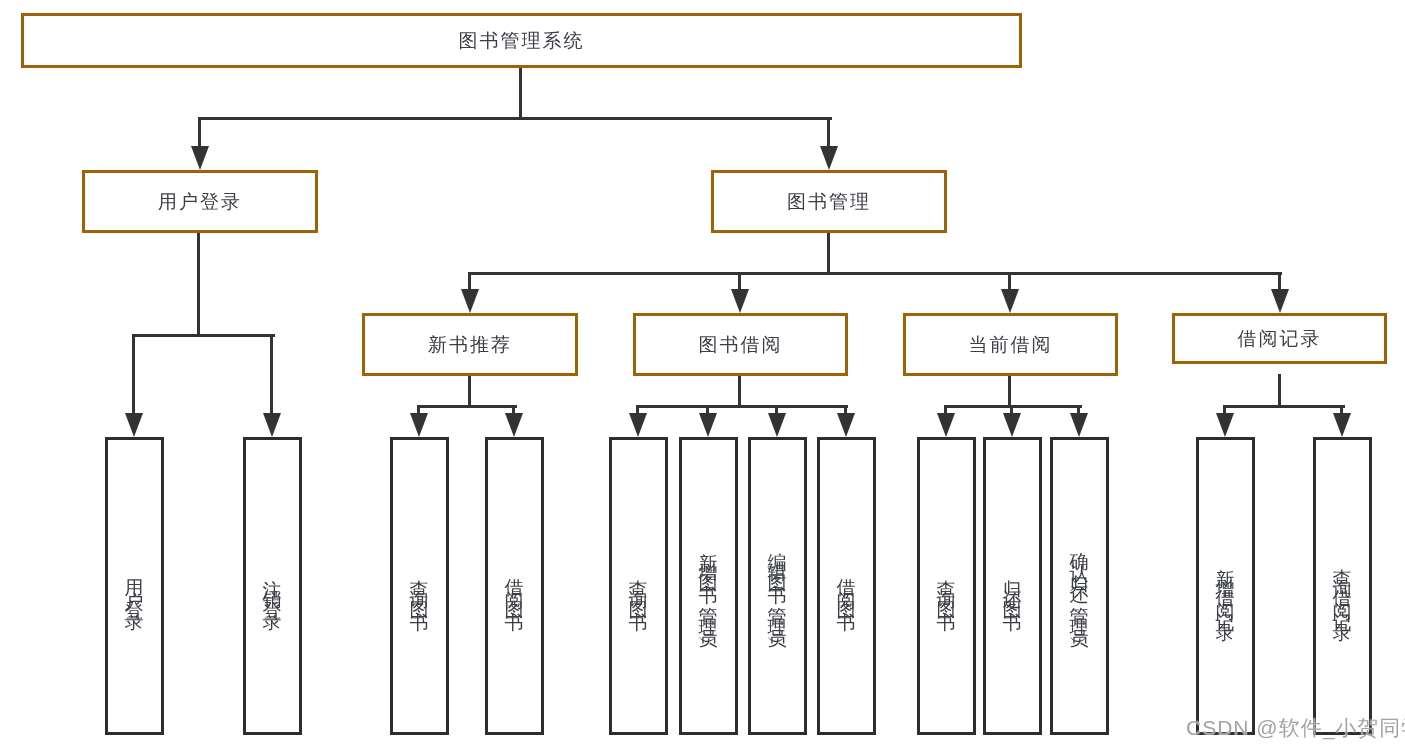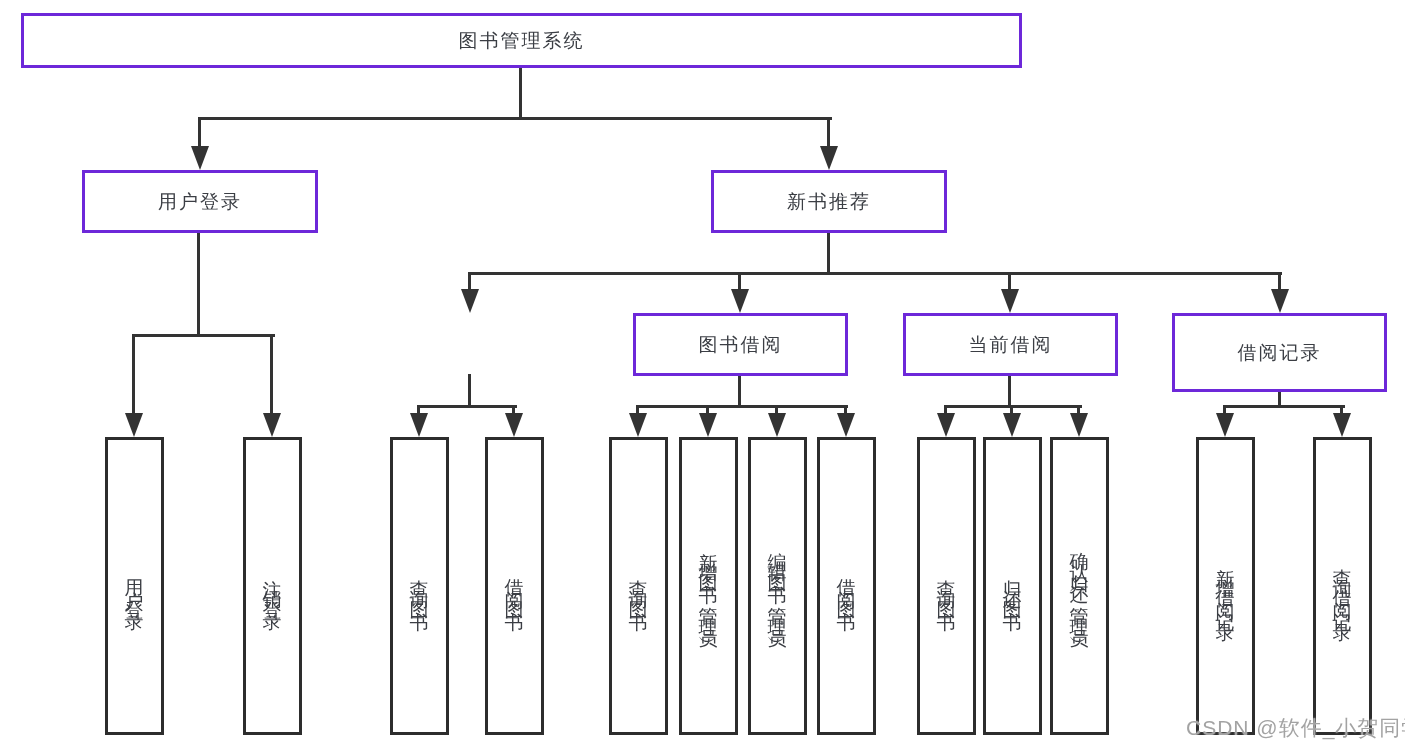--- a/index.html
+++ b/index.html
@@ -7,21 +7,21 @@
     position:relative;
     width:1405px;height:747px;
     background:#ffffff;
     font-family:"Liberation Sans", sans-serif;
     overflow:hidden;
   }
   
   .box{
     position:absolute;
     box-sizing:border-box;
-    border:3px solid #6d28d9;
+    border:3px solid #a16207;
     background:#ffffff;
     display:flex;align-items:center;justify-content:center;
     font-size:19px;color:#3b3e44;letter-spacing:2px;
     z-index:2;
   }
   .vbox{
     position:absolute;
     box-sizing:border-box;
     border:3px solid #2d2d2d;
     background:#ffffff;
@@ -121,30 +121,33 @@
   <div class="ar" style="left:1333px;top:413px;"></div>
 
   <div class="box" style="left:21px;top:13px;width:1001px;height:55px;">
     <span>图书管理系统</span>
   </div>
 
   <div class="box" style="left:82px;top:170px;width:236px;height:63px;">
     <span>用户登录</span>
   </div>
   <div class="box" style="left:711px;top:170px;width:236px;height:63px;">
+    <span>图书管理</span>
+  </div>
+
+  <div class="box" style="left:362px;top:313px;width:216px;height:63px;">
     <span>新书推荐</span>
   </div>
-
   <div class="box" style="left:903px;top:313px;width:215px;height:63px;">
     <span>当前借阅</span>
   </div>
   <div class="box" style="left:633px;top:313px;width:215px;height:63px;">
     <span>图书借阅</span>
   </div>
-  <div class="box" style="left:1172px;top:313px;width:215px;height:79px;">
+  <div class="box" style="left:1172px;top:313px;width:215px;height:51px;">
     <span>借阅记录</span>
   </div>
 
   <div class="vbox" style="left:105px;top:437px;width:59px;height:298px;">
     <span class="vtext">用户登录</span>
   </div>
   <div class="vbox" style="left:243px;top:437px;width:59px;height:298px;">
     <span class="vtext">注销登录</span>
   </div>
 

